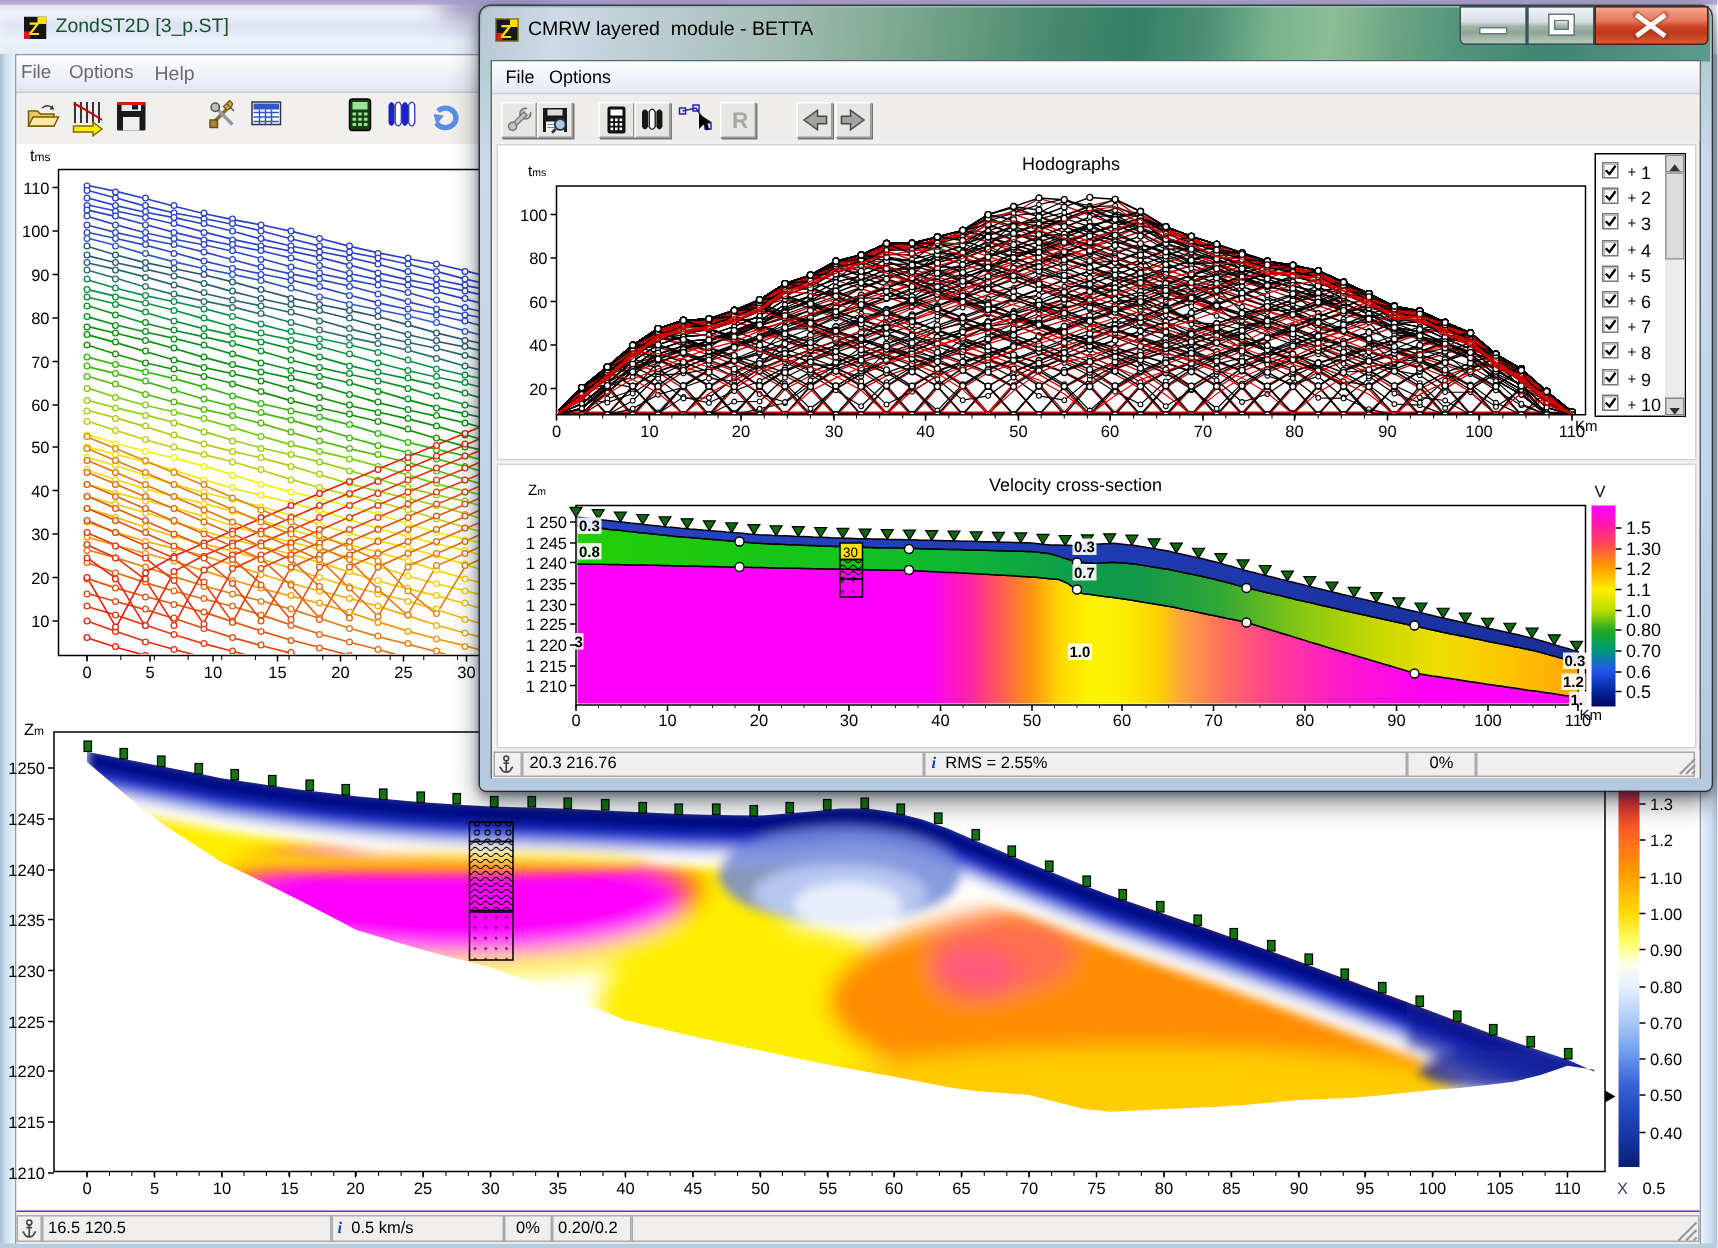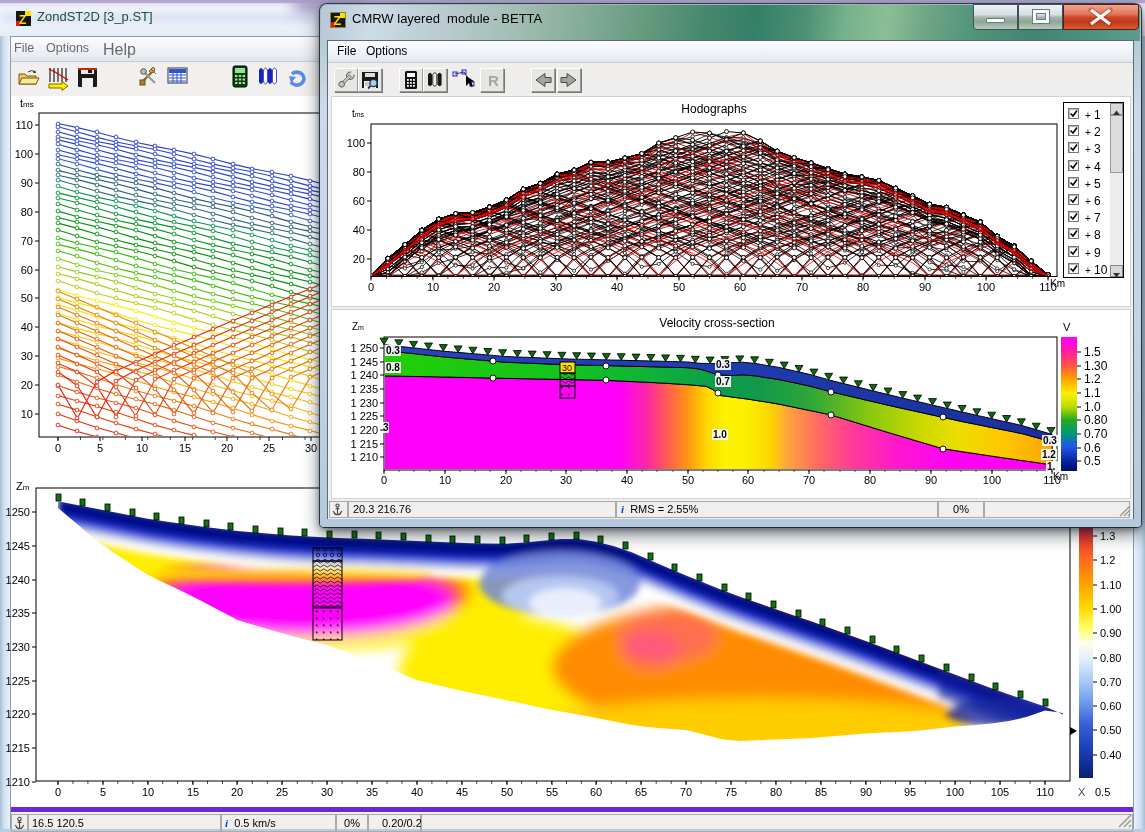--- a/index.html
+++ b/index.html
@@ -22,21 +22,21 @@
 <div class="abs" style="left:37px;top:9px;font-size:13px;color:#14532d">ZondST2D [3_p.ST]</div>
 
 <div class="abs" style="left:10px;top:36px;width:1124px;height:796px;background:#f0efed;border:1px solid #8e9bab"></div>
 <div class="abs" style="left:0;top:36px;width:10px;height:796px;background:linear-gradient(90deg,#a8bed4,#cfe0f0 40%,#e8f2fa)"></div>
 <div class="abs" style="left:1134px;top:36px;width:11px;height:796px;background:linear-gradient(90deg,#e8f2fa,#cfe0f0 60%,#a8bed4)"></div>
 <div class="abs" style="left:0;top:829px;width:1145px;height:3px;background:#b8cee0"></div>
 
 <div class="abs" style="left:11px;top:37px;width:1122px;height:25px;background:linear-gradient(180deg,#fcfcfe,#e9ecf2 80%,#dfe3ec);border-bottom:1px solid #c8ccd4">
 <span style="position:absolute;left:3px;top:4px;font-size:12.5px;color:#6a6a6a">File</span>
 <span style="position:absolute;left:35px;top:4px;font-size:12.5px;color:#6a6a6a">Options</span>
-<span style="position:absolute;left:92px;top:4px;font-size:16px;color:#6a6a6a">Help</span>
+<span style="position:absolute;left:92px;top:4px;font-size:13px;color:#6a6a6a">Help</span>
 </div>
 <div class="abs" style="left:11px;top:63px;width:1122px;height:33px;background:#f1f0ee"></div>
 <div class="abs" style="left:11px;top:96px;width:1122px;height:711px;background:#fff"></div>
 <svg class="abs" style="left:0;top:62px" width="320" height="34">
 <g transform="translate(18,6)">
       <path d="M1 16 L1 6 L7 6 L9 8 L18 8 L18 16 Z" fill="#e8c860" stroke="#7a5c00"></path>
       <path d="M1 16 L4 10 L21 10 L18 16 Z" fill="#f7e9a0" stroke="#7a5c00"></path>
       <path d="M10 4 q4 -3 7 0" fill="none" stroke="#333"></path>
       <path d="M17 2 l1 3 -3 0 Z" fill="#333"></path>
     </g>
@@ -1322,31 +1322,31 @@
     <line x1="1093" y1="682" x2="1097" y2="682" stroke="#000"></line>
     <text x="1100" y="686" class="t11">0.70</text>
     <line x1="1093" y1="706" x2="1097" y2="706" stroke="#000"></line>
     <text x="1100" y="710" class="t11">0.60</text>
     <line x1="1093" y1="730" x2="1097" y2="730" stroke="#000"></line>
     <text x="1100" y="734" class="t11">0.50</text>
     <line x1="1093" y1="755" x2="1097" y2="755" stroke="#000"></line>
     <text x="1100" y="759" class="t11">0.40</text>
     <path d="M1070 727 l7 4 l-7 4 Z" fill="#000"></path>
   </svg>
-<div class="abs" style="left:11px;top:807px;width:1122px;height:22px;background:#f0efed;border-top:5px solid #6d28d9">
+<div class="abs" style="left:11px;top:807px;width:1122px;height:22px;background:#f0efed;border-top:1px solid #6d28d9">
 <div class="abs" style="left:0;top:2px;width:17px;height:18px;border:1px solid #aaa"><svg width="15" height="16">
         <g fill="none" stroke="#444" stroke-width="1.1">
           <circle cx="7.5" cy="4" r="1.7"></circle>
           <path d="M7.5 5.7 V13 M4 10.8 a3.6 3.6 0 0 0 7 0 M4 10.8 l-1 -0.7 M11 10.8 l1 -0.7 M5.6 7.4 h3.8"></path>
         </g>
       </svg></div>
 <div class="abs" style="left:17px;top:2px;width:193px;height:18px;border:1px solid #aaa;font-size:11px;padding:2px 3px">16.5 120.5</div>
 <div class="abs" style="left:210px;top:2px;width:115px;height:18px;border:1px solid #aaa;font-size:11px;padding:2px 3px"><b style="color:#1040cc;font-family:'Liberation Serif',serif;font-style:italic">i</b>&nbsp; 0.5 km/s</div>
 <div class="abs" style="left:325px;top:2px;width:32px;height:18px;border:1px solid #aaa;font-size:11px;padding:2px 3px;text-align:center">0%</div>
-<div class="abs" style="left:357px;top:2px;width:53px;height:18px;border:1px solid #aaa;font-size:11px;padding:2px 13px">0.20/0.2</div>
+<div class="abs" style="left:357px;top:2px;width:53px;height:18px;border:1px solid #aaa;font-size:11px;padding:2px 3px">0.20/0.2</div>
 <div class="abs" style="left:410px;top:2px;width:712px;height:18px;border:1px solid #aaa"></div>
 <svg class="abs" style="right:1px;bottom:1px" width="14" height="14">
       <path d="M13 1 L1 13 M13 6 L6 13 M13 11 L11 13" stroke="#999" stroke-width="1.5"></path>
     </svg>
 </div>
 
 <div class="abs" style="left:320px;top:4px;width:821px;height:523px;border-radius:7px 7px 4px 4px;background:linear-gradient(180deg,#9fb6ba 0%,#b6cdd4 8%,#cdd9ea 20%,#c4d4e8 60%,#b4c8de 100%);box-shadow:0 7px 18px rgba(15,25,35,0.6),0 2px 6px rgba(15,25,35,0.45),0 0 0 1px #3a4a52;"></div>
 <div class="abs" style="left:321px;top:5px;width:819px;height:36px;border-radius:6px 6px 0 0;background:linear-gradient(97deg,#b9c6d6 0%,#cddbe6 6%,#bccdd2 14%,#a3bdb4 24%,#85ac97 32%,#639a7e 40%,#45886e 47%,#357f67 53%,#4c9075 59%,#76b28b 64%,#8cbe94 69%,#6ca584 74%,#4f937a 80%,#3f8570 87%,#4c8f7d 93%,#5d9c8c 100%)"></div>
 <div class="abs" style="left:327px;top:40px;width:807px;height:479px;background:#f0f0f0;border:1px solid #5a6a74"></div>
 <div class="abs" style="left:330px;top:12px;width:16px;height:16px">

